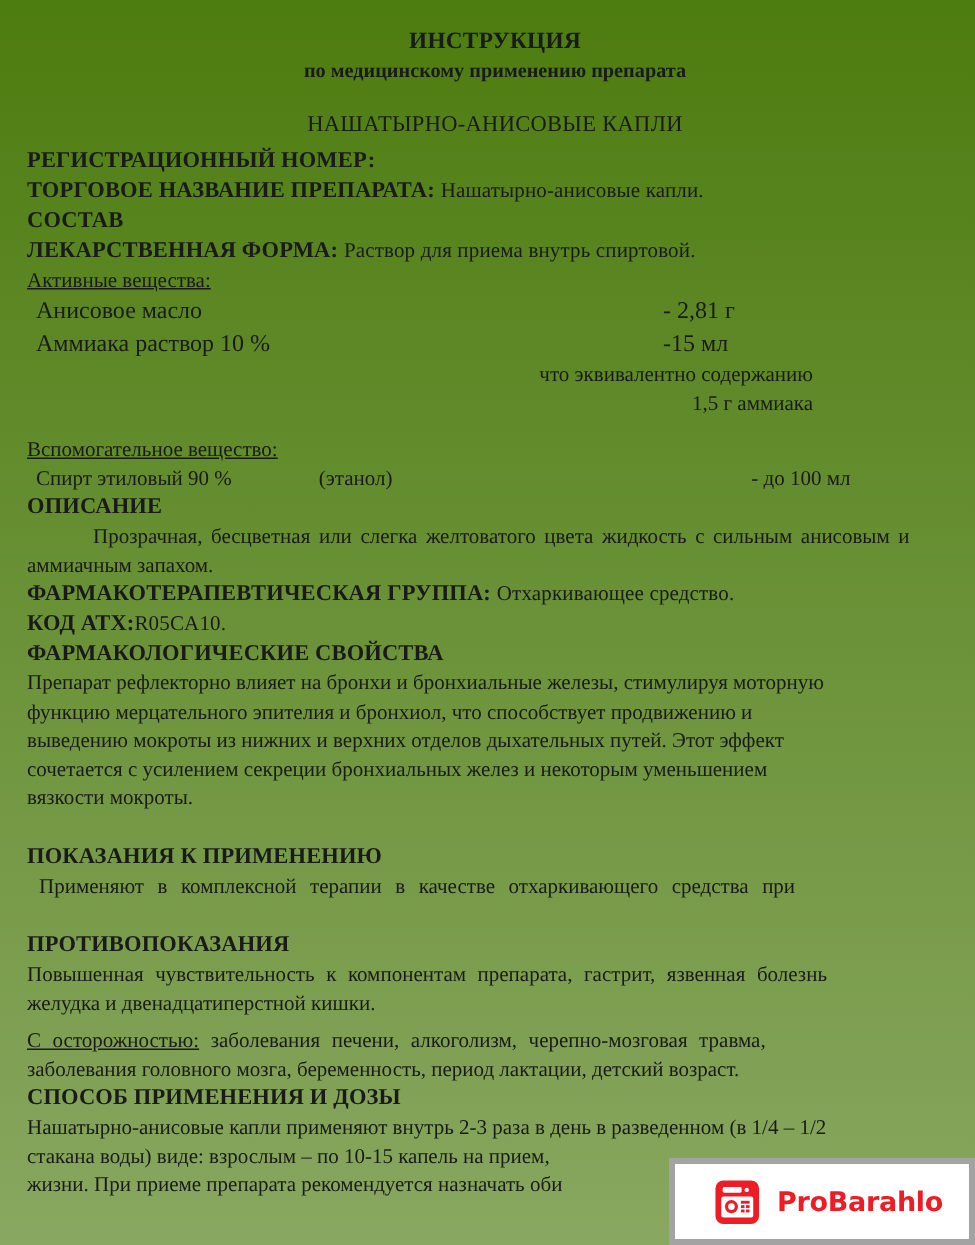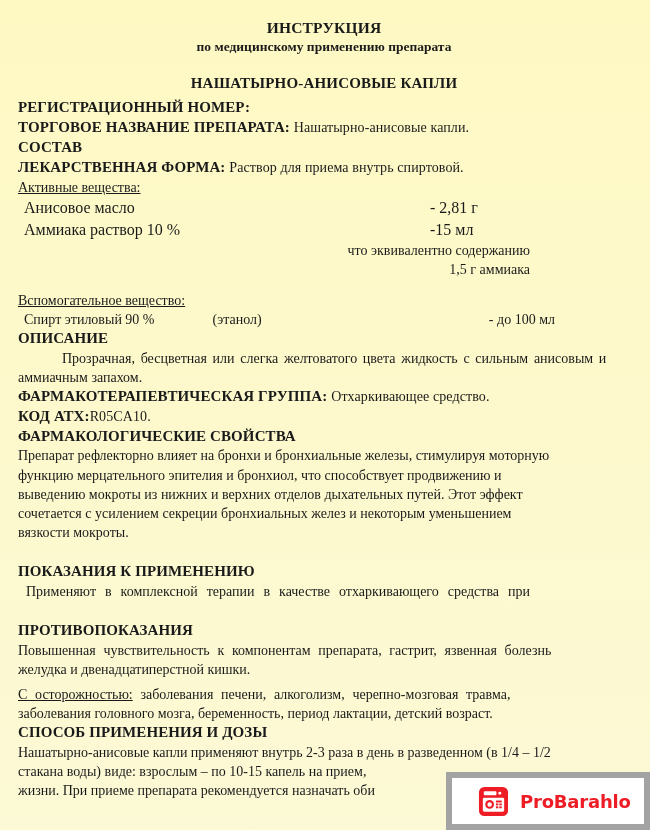--- a/index.html
+++ b/index.html
@@ -16,43 +16,43 @@
     font-family: "Liberation Serif", "DejaVu Serif", serif;
     color: #1a1a1a;
     -webkit-font-smoothing: antialiased;
   }
 
   .page {
     position: relative;
     width: 650px;
     height: 830px;
     box-sizing: border-box;
-    padding: 10px 20px 0 18px;
-    background: #fef9c3;
+    padding: 10px 8px 0 18px;
+    background: #4d7c0f;
   }
 
   
   .doc-title {
     text-align: center;
     font-weight: bold;
     font-size: 15.5px;
     letter-spacing: .2px;
     margin: 8px 0 0 0;
     line-height: 1.25;
   }
   .doc-subtitle {
     text-align: center;
     font-weight: bold;
     font-size: 13.5px;
     margin: 2px 0 0 0;
     line-height: 1.25;
   }
   .product-name {
     text-align: center;
-    font-weight: bold;
+    font-weight: normal;
     font-size: 15px;
     margin: 18px 0 0 0;
     letter-spacing: .2px;
     line-height: 1.2;
   }
 
   
   .sec-head {
     font-weight: bold;
     font-size: 15px;
@@ -129,21 +129,21 @@
   .indent { text-indent: 8px; }
 
   
   .watermark {
     position: absolute;
     left: 446px;
     top: 772px;
     width: 204px;
     height: 58px;
     background: #ffffff;
-    border: 6px solid #a3a3a3;
+    border: 4px solid #a3a3a3;
     box-sizing: border-box;
     display: flex;
     align-items: center;
     gap: 11px;
     padding-left: 26px;
     z-index: 5;
   }
   .wm-icon {
     width: 31px;
     height: 31px;

